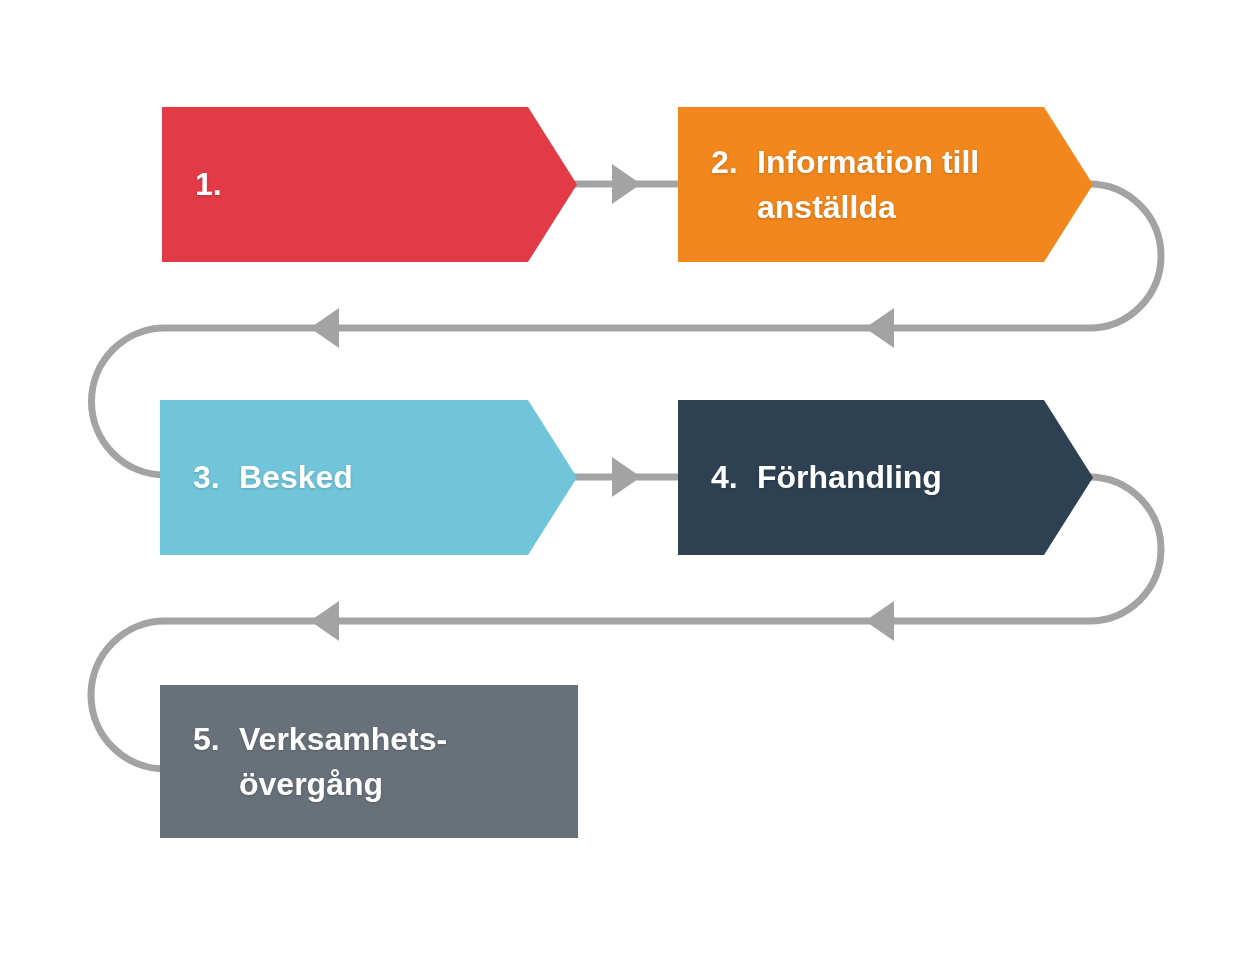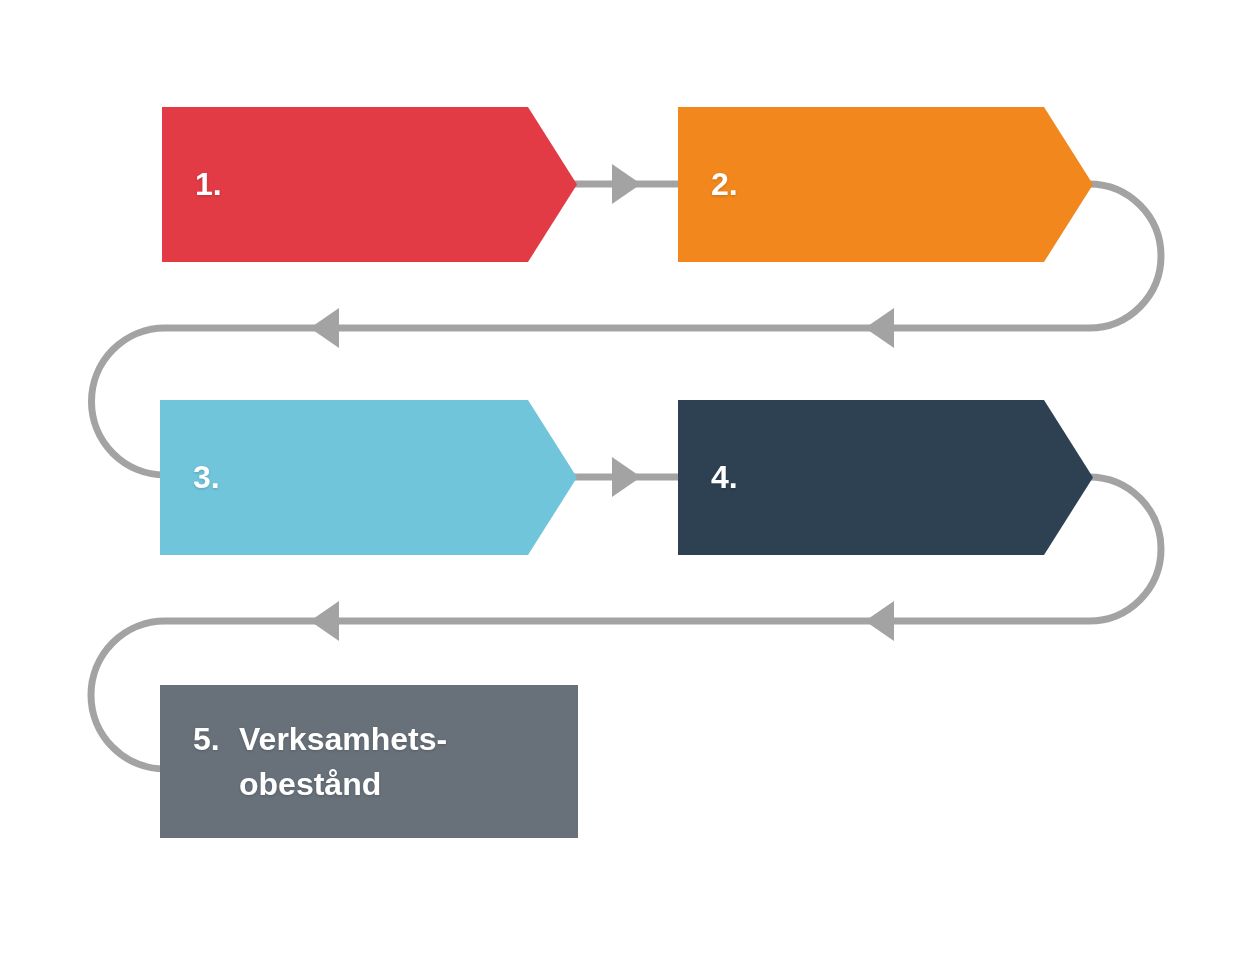--- a/index.html
+++ b/index.html
@@ -82,36 +82,40 @@
 
   <div class="step chevron step-1" style="background: rgb(226, 59, 69);">
     <div class="label" style="color: rgb(255, 255, 255);">
       <span class="num">1.</span>
     </div>
   </div>
 
   <div class="step chevron step-2" style="background: rgb(241, 135, 29);">
     <div class="label" style="color: rgb(255, 255, 255);">
       <span class="num">2.</span>
+      <span class="txt">Information till
+anställda</span>
     </div>
   </div>
 
   <div class="step chevron step-3" style="background: rgb(112, 197, 219);">
     <div class="label" style="color: rgb(255, 255, 255);">
       <span class="num">3.</span>
+      <span class="txt">Besked</span>
     </div>
   </div>
 
   <div class="step chevron step-4" style="background: rgb(46, 65, 83);">
     <div class="label" style="color: rgb(255, 255, 255);">
       <span class="num">4.</span>
+      <span class="txt">Förhandling</span>
     </div>
   </div>
 
   <div class="step step-5" style="background: rgb(104, 113, 122);">
     <div class="label" style="color: rgb(255, 255, 255);">
       <span class="num">5.</span>
       <span class="txt">Verksamhets-
-obestånd</span>
+övergång</span>
     </div>
   </div>
 
 </div>
 
 </body></html>

